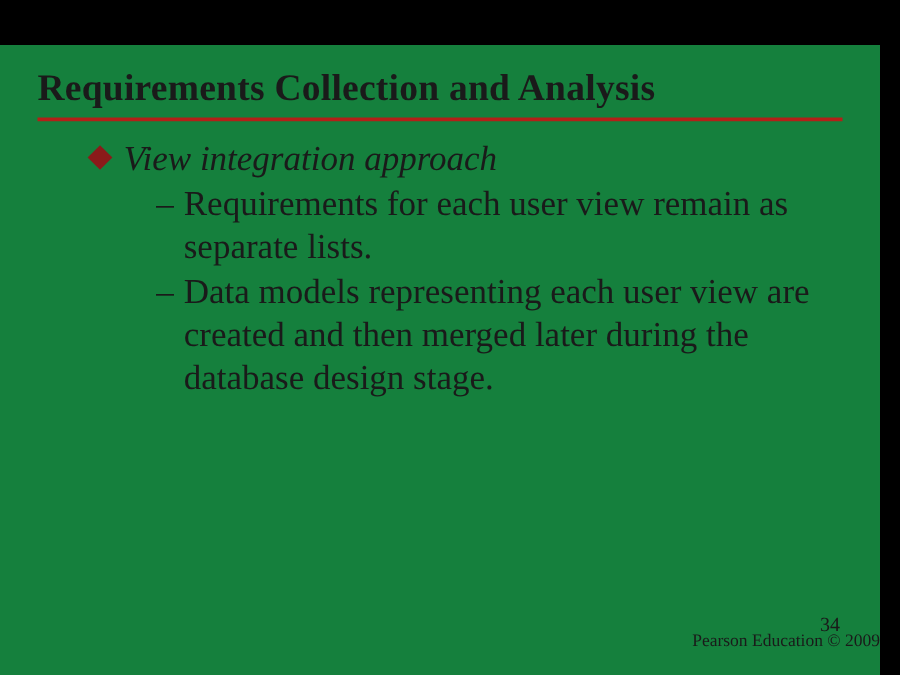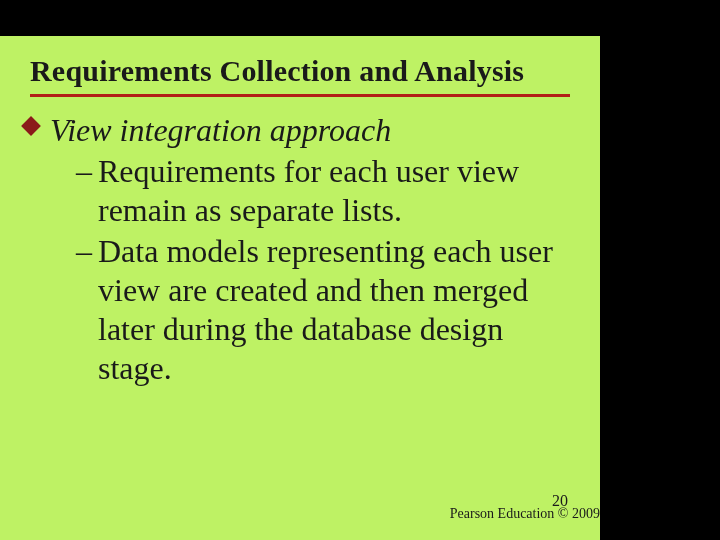--- a/index.html
+++ b/index.html
@@ -12,39 +12,39 @@
       height: 540px;
       background: #000;
       font-family: "Times New Roman", Times, serif;
       position: relative;
       overflow: hidden;
     }
     .slide {
       position: absolute;
       top: 36px;
       left: 0;
-      width: 600px;
+      width: 704px;
       height: 504px;
-      background: #bef264;
+      background: #15803d;
     }
     .title {
       padding: 18px 0 0 30px;
       font-size: 30px;
       font-weight: bold;
       color: #1a1a1a;
       letter-spacing: 0.2px;
     }
     .underline {
       margin: 6px 30px 0 30px;
       height: 3px;
       background: #b22018;
     }
     .content {
-      padding: 14px 42px 0 24px;
-      font-size: 32px;
+      padding: 14px 42px 0 73px;
+      font-size: 28px;
       color: #1a1a1a;
       line-height: 1.22;
     }
     .main-bullet {
       position: relative;
       padding-left: 26px;
     }
     .diamond {
       position: absolute;
       left: 0;
@@ -108,15 +108,15 @@
         </div>
         <div class="sub-item">
           <span class="dash">–</span>
           <span>Data models representing each user view are created and then merged later during the database design stage.</span>
         </div>
       </div>
     </div>
   </div>
 
   <div class="footer">Pearson Education © 2009</div>
-  <div class="page-num">20</div>
+  <div class="page-num">34</div>
 
 </div>
 
 </body></html>

